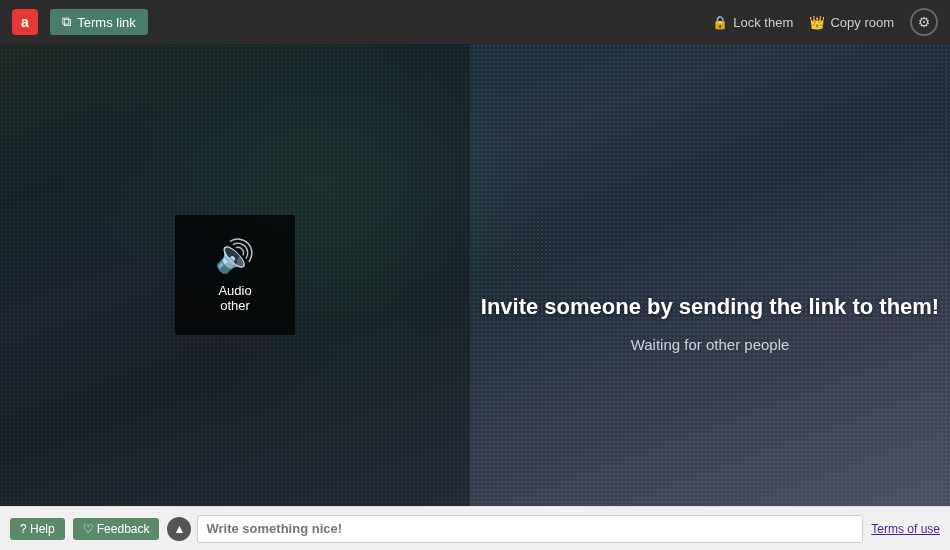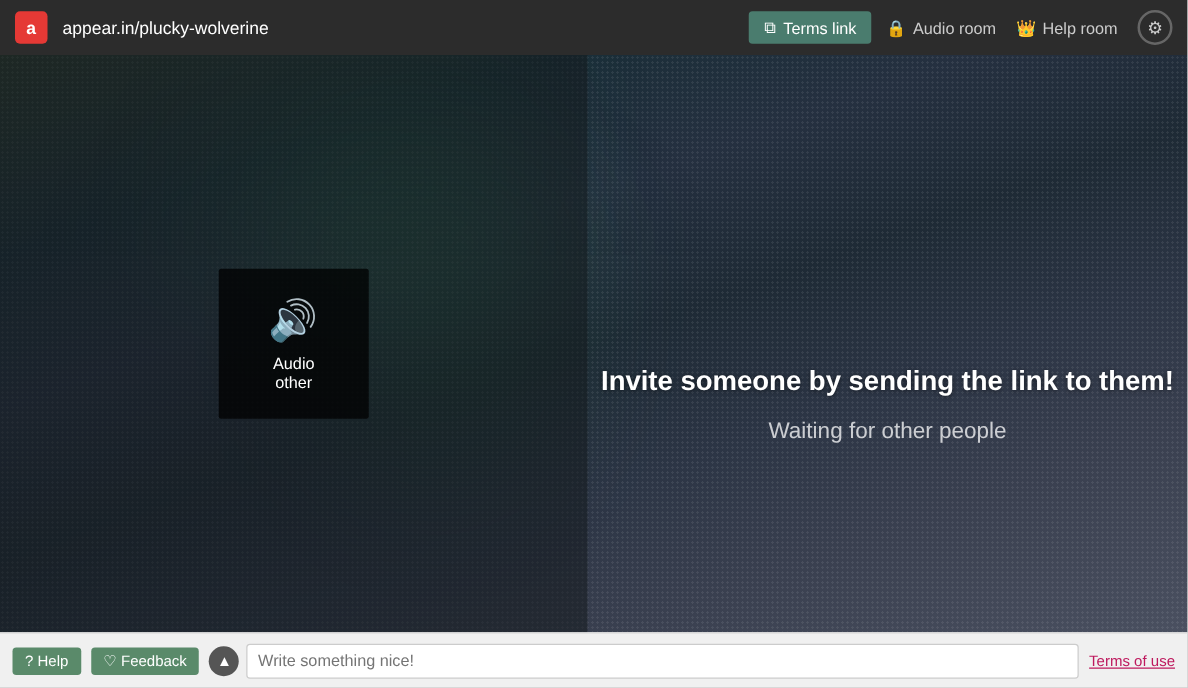--- a/index.html
+++ b/index.html
@@ -187,21 +187,21 @@
     }
     #invite-title {
       color: white;
       font-size: 22px;
       font-weight: 600;
       text-align: center;
       text-shadow: 0 1px 4px rgba(0,0,0,0.5);
     }
     #waiting-text {
       color: rgba(255,255,255,0.75);
-      font-size: 18px;
+      font-size: 15px;
       text-align: center;
     }
 
     
     #bottom-bar {
       height: 44px;
       background: #f0f0f0;
       display: flex;
       align-items: center;
       padding: 0 10px;
@@ -231,62 +231,62 @@
     #chat-input {
       flex: 1;
       height: 28px;
       border: 1px solid #ccc;
       border-radius: 3px;
       padding: 0 8px;
       font-size: 13px;
       color: #c2410c;
       outline: none;
       background: white;
+      font-weight: bold;
     }
     #scroll-up-btn {
       width: 24px;
       height: 24px;
       border-radius: 50%;
       background: #555;
       color: white;
       border: none;
       font-size: 12px;
       cursor: pointer;
       display: flex;
       align-items: center;
       justify-content: center;
     }
     #terms-link {
-      color: #be185d;
+      color: #4c1d95;
       font-size: 12px;
       text-decoration: underline;
       cursor: pointer;
       margin-left: auto;
     }
   </style>
 </head>
 <body>
 
 <div id="topbar">
   <div id="logo-badge">
     <span>a</span>
   </div>
-  <span id="room-url">appear.in/plucky-wolverine</span>
   <button id="copy-link-btn">
     <span>⧉</span>
     <span>Terms link</span>
   </button>
   <div id="topbar-right">
     <button class="topbar-action">
       <span>🔒</span>
-      <span>Audio room</span>
+      <span>Lock them</span>
     </button>
     <button class="topbar-action">
       <span>👑</span>
-      <span>Help room</span>
+      <span>Copy room</span>
     </button>
     <div id="settings-btn">
       <span>⚙</span>
     </div>
   </div>
 </div>
 
 <div id="main-area">
 
   <div id="bg-canvas">

